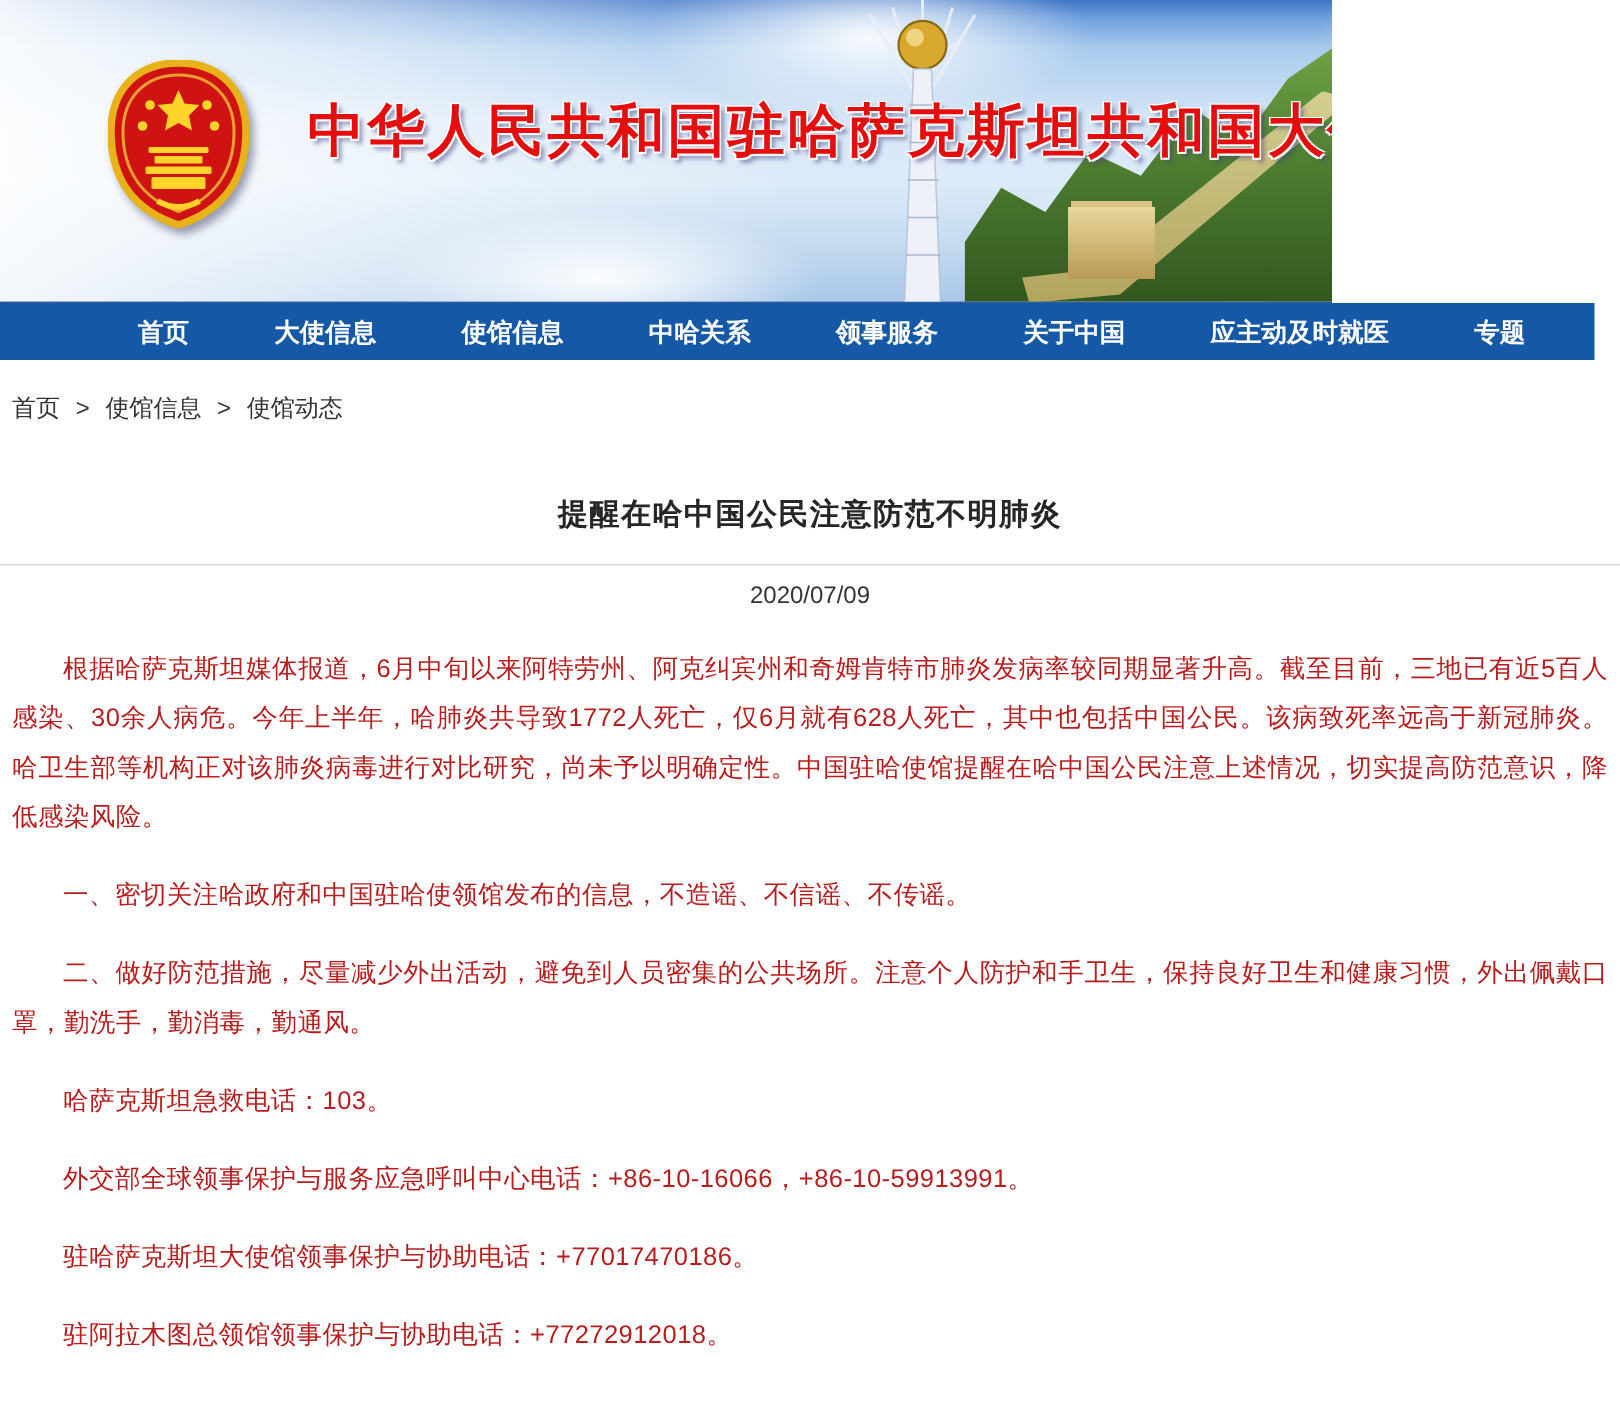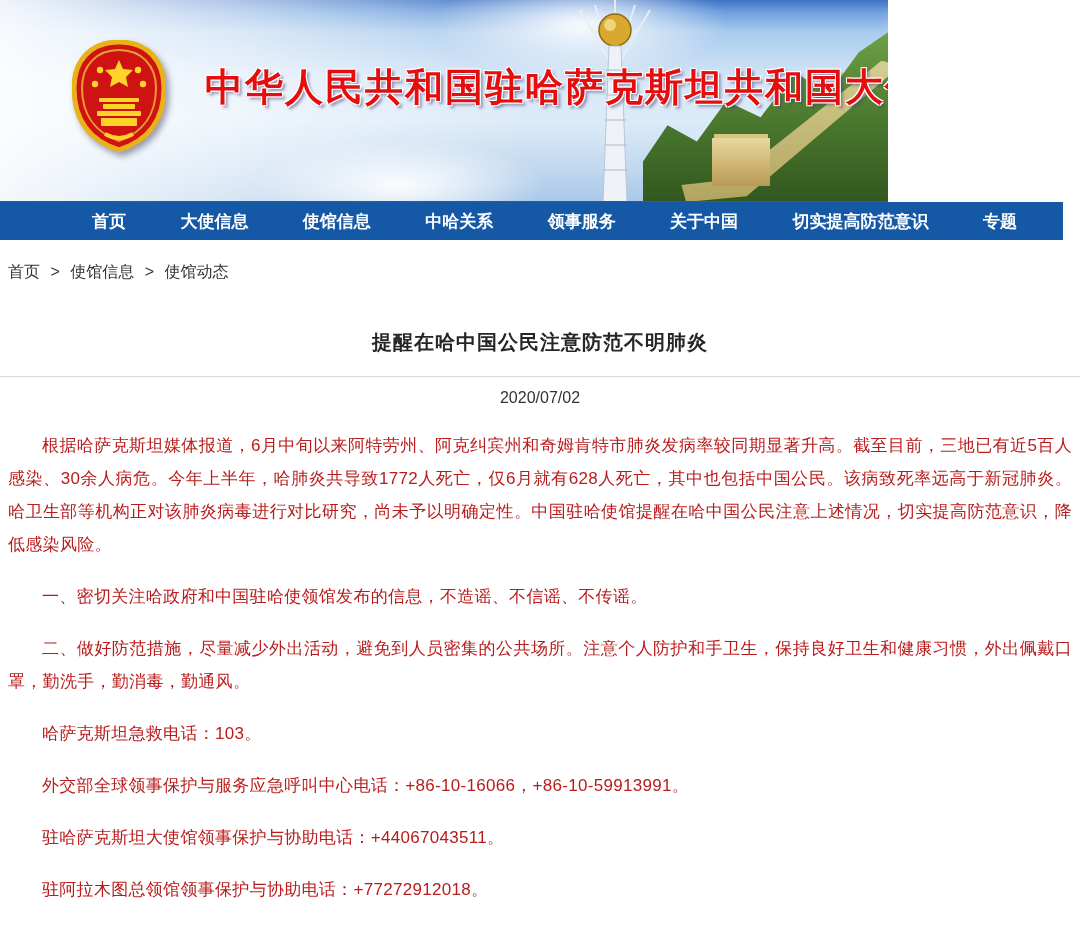--- a/index.html
+++ b/index.html
@@ -153,39 +153,39 @@
   </div>
 </div>
 
 <div class="nav">
   <a>首页</a>
   <a>大使信息</a>
   <a>使馆信息</a>
   <a>中哈关系</a>
   <a>领事服务</a>
   <a>关于中国</a>
-  <a>切实提高防范意识</a>
+  <a>应主动及时就医</a>
   <a>专题</a>
 </div>
 
 <div class="breadcrumb">
   <a>首页</a>
   <span class="sep">&gt;</span>
   <a>使馆信息</a>
   <span class="sep">&gt;</span>
   <a>使馆动态</a>
 </div>
 
 <div class="article">
   <div class="article-title">提醒在哈中国公民注意防范不明肺炎</div>
   <hr class="title-rule">
-  <div class="article-date">2020/07/02</div>
+  <div class="article-date">2020/07/09</div>
 
   <div class="article-body">
     <p>根据哈萨克斯坦媒体报道，6月中旬以来阿特劳州、阿克纠宾州和奇姆肯特市肺炎发病率较同期显著升高。截至目前，三地已有近5百人感染、30余人病危。今年上半年，哈肺炎共导致1772人死亡，仅6月就有628人死亡，其中也包括中国公民。该病致死率远高于新冠肺炎。哈卫生部等机构正对该肺炎病毒进行对比研究，尚未予以明确定性。中国驻哈使馆提醒在哈中国公民注意上述情况，切实提高防范意识，降低感染风险。</p>
     <p>一、密切关注哈政府和中国驻哈使领馆发布的信息，不造谣、不信谣、不传谣。</p>
     <p>二、做好防范措施，尽量减少外出活动，避免到人员密集的公共场所。注意个人防护和手卫生，保持良好卫生和健康习惯，外出佩戴口罩，勤洗手，勤消毒，勤通风。</p>
     <p>哈萨克斯坦急救电话：103。</p>
     <p>外交部全球领事保护与服务应急呼叫中心电话：+86-10-16066，+86-10-59913991。</p>
-    <p>驻哈萨克斯坦大使馆领事保护与协助电话：+44067043511。</p>
+    <p>驻哈萨克斯坦大使馆领事保护与协助电话：+77017470186。</p>
     <p>驻阿拉木图总领馆领事保护与协助电话：+77272912018。</p>
   </div>
 </div>
 
 </body></html>

